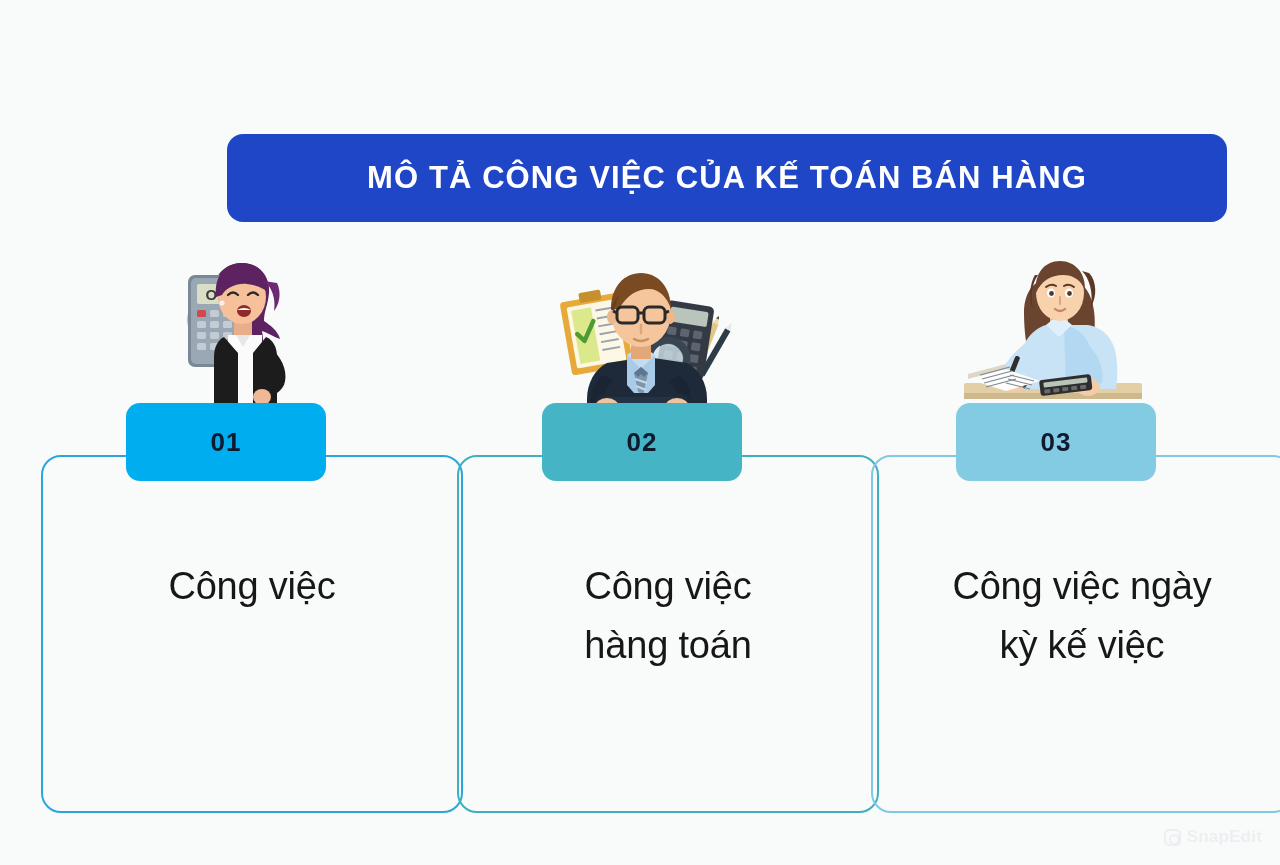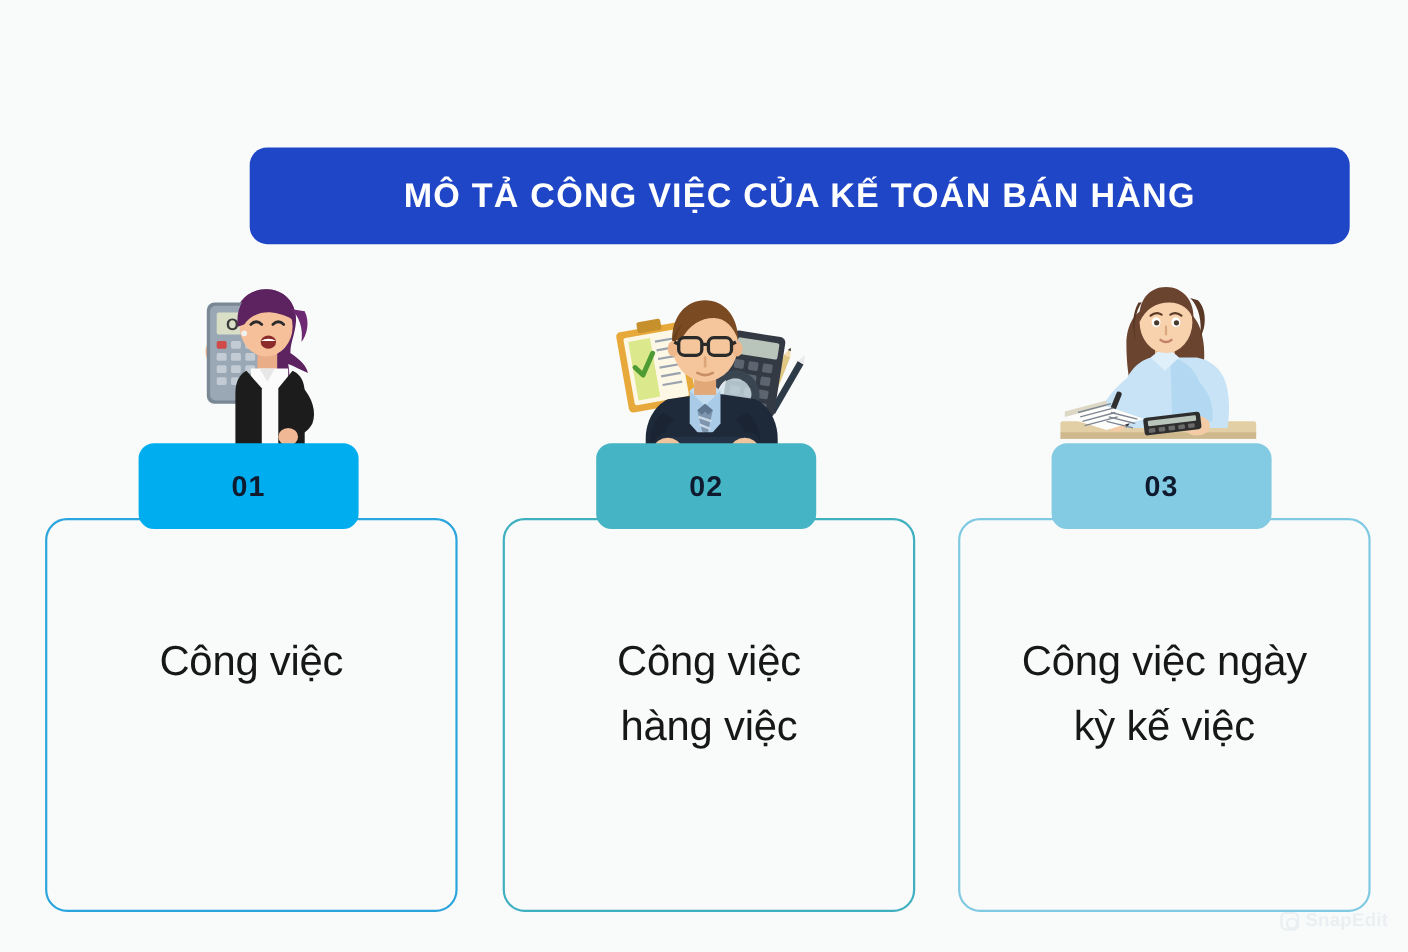--- a/index.html
+++ b/index.html
@@ -62,22 +62,22 @@
     display: flex;
     align-items: flex-end;
     justify-content: center;
   }
   .illustration svg { display: block; }
 
   
   .card {
     position: absolute;
     left: 0;
-    top: 216px;
-    width: 375px;
+    top: 200px;
+    width: 422px;
     height: 358px;
     border: 2.5px solid #2ba5dd;
     border-radius: 20px;
     background: transparent;
   }
   .col-2 .card { border-color: #3fb0c0; }
   .col-3 .card { border-color: #7fc9e2; }
 
   .card-label {
     position: absolute;
@@ -328,21 +328,21 @@
       </svg>
     </div>
 
     <div class="badge">
       <span class="badge-number">02</span>
     </div>
 
     <div class="card">
       <div class="card-label">
         <div>Công việc</div>
-        <div>hàng việc</div>
+        <div>hàng toán</div>
       </div>
     </div>
   </div>
 
   <div class="column col-3">
 
     <div class="illustration">
       <svg width="205" height="160" viewBox="0 0 205 160">
 
         <rect x="10" y="128" width="178" height="12" rx="2" fill="#e3cfa5"></rect>

